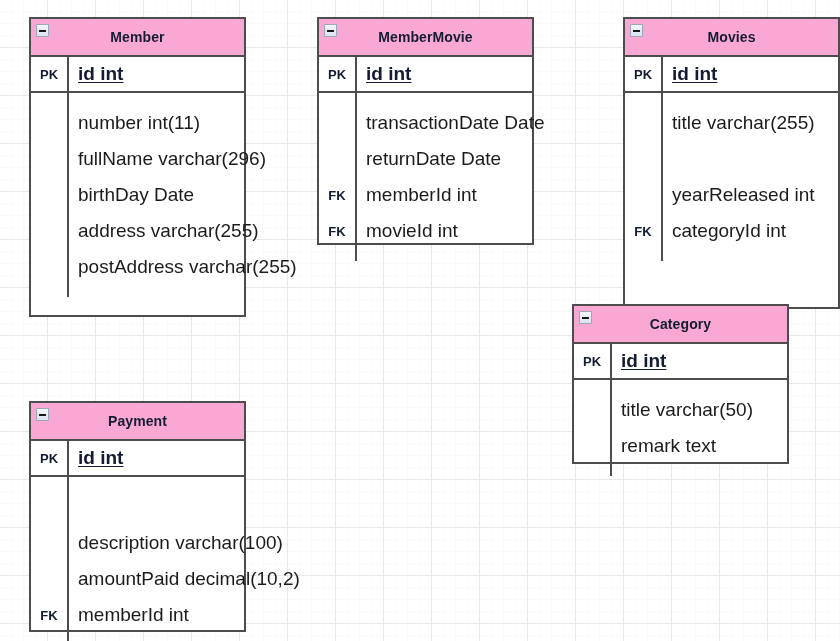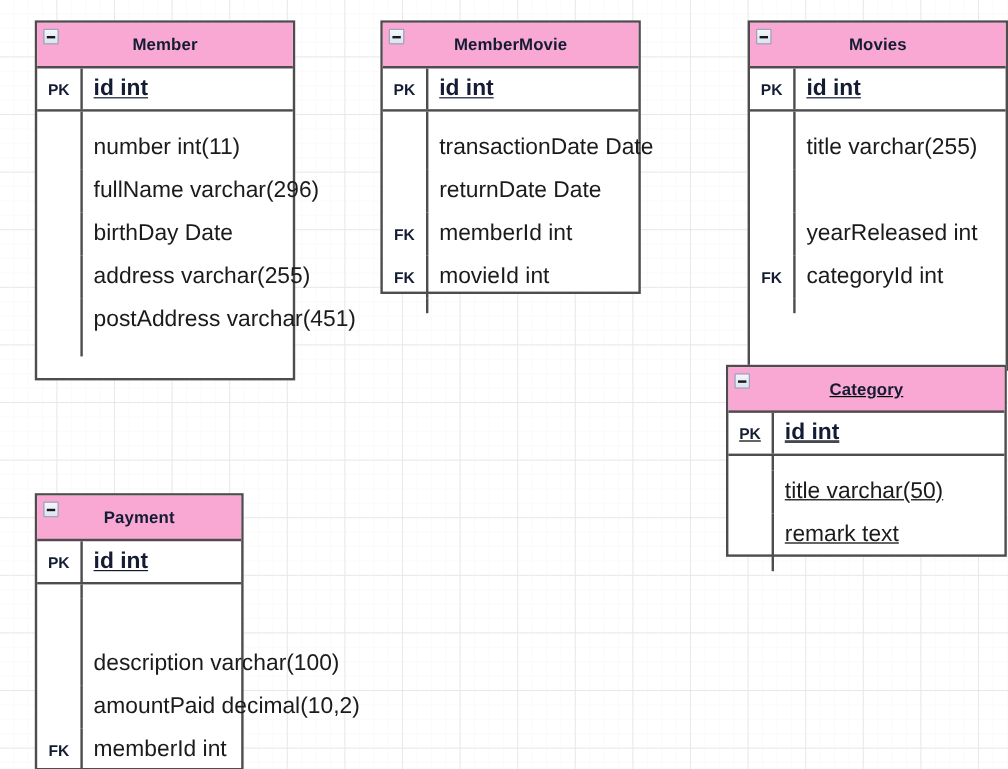--- a/index.html
+++ b/index.html
@@ -165,21 +165,21 @@
         <div class="attr-row">
           <div class="key-col" style="flex-basis: 38px; width: 38px;"></div>
           <div class="name-col">birthDay Date</div>
         </div>
         <div class="attr-row">
           <div class="key-col" style="flex-basis: 38px; width: 38px;"></div>
           <div class="name-col">address varchar(255)</div>
         </div>
         <div class="attr-row">
           <div class="key-col" style="flex-basis: 38px; width: 38px;"></div>
-          <div class="name-col">postAddress varchar(451)</div>
+          <div class="name-col">postAddress varchar(255)</div>
         </div>
         <div class="attr-row spacer-row">
           <div class="key-col" style="flex-basis: 38px; width: 38px;"></div>
           <div class="name-col"></div>
         </div>
       </div>
     </div>
     <div class="entity" style="left: 317px; top: 17px; width: 217px; height: 228px;">
       <div class="entity-title-row">
         <span class="collapse-icon">
@@ -248,21 +248,21 @@
         <div class="attr-row">
           <div class="key-col" style="flex-basis: 38px; width: 38px;">FK</div>
           <div class="name-col">categoryId int</div>
         </div>
         <div class="attr-row spacer-row">
           <div class="key-col" style="flex-basis: 38px; width: 38px;"></div>
           <div class="name-col"></div>
         </div>
       </div>
     </div>
-    <div class="entity" style="left: 605px; top: 304px; width: 234px; height: 160px; text-decoration: underline;">
+    <div class="entity" style="left: 572px; top: 304px; width: 217px; height: 160px;">
       <div class="entity-title-row">
         <span class="collapse-icon">
           <span class="bar"></span>
         </span>
         <span class="entity-title">Category</span>
       </div>
       <div class="attr-row key-row">
         <div class="key-col" style="flex-basis: 38px; width: 38px;">PK</div>
         <div class="name-col">id int</div>
       </div>
@@ -278,21 +278,21 @@
         <div class="attr-row">
           <div class="key-col" style="flex-basis: 38px; width: 38px;"></div>
           <div class="name-col">remark text</div>
         </div>
         <div class="attr-row spacer-row">
           <div class="key-col" style="flex-basis: 38px; width: 38px;"></div>
           <div class="name-col"></div>
         </div>
       </div>
     </div>
-    <div class="entity" style="left: 29px; top: 411px; width: 174px; height: 231px;">
+    <div class="entity" style="left: 29px; top: 401px; width: 217px; height: 231px;">
       <div class="entity-title-row">
         <span class="collapse-icon">
           <span class="bar"></span>
         </span>
         <span class="entity-title">Payment</span>
       </div>
       <div class="attr-row key-row">
         <div class="key-col" style="flex-basis: 38px; width: 38px;">PK</div>
         <div class="name-col">id int</div>
       </div>

